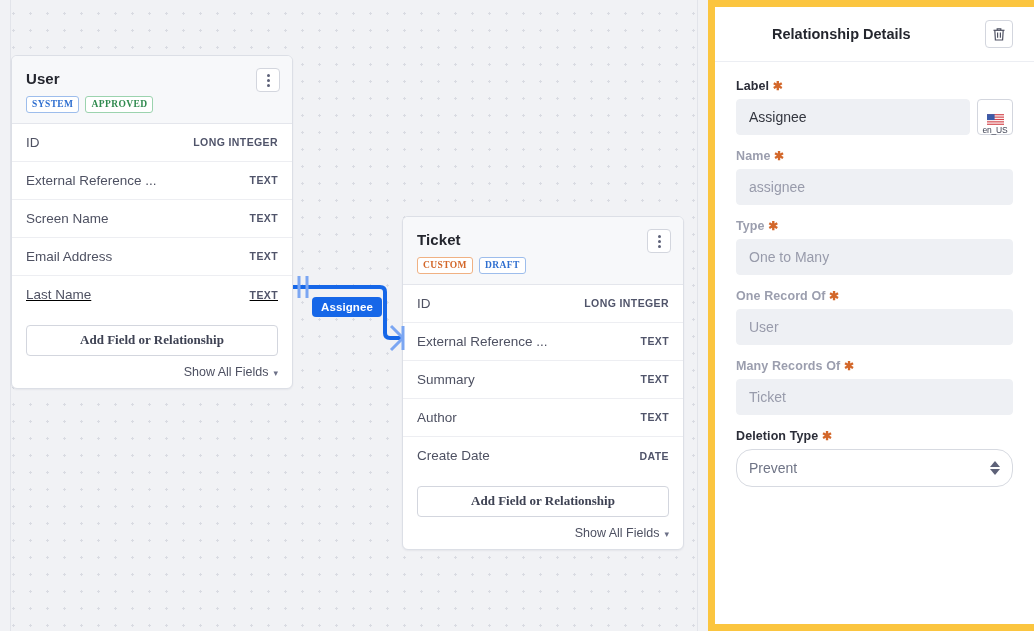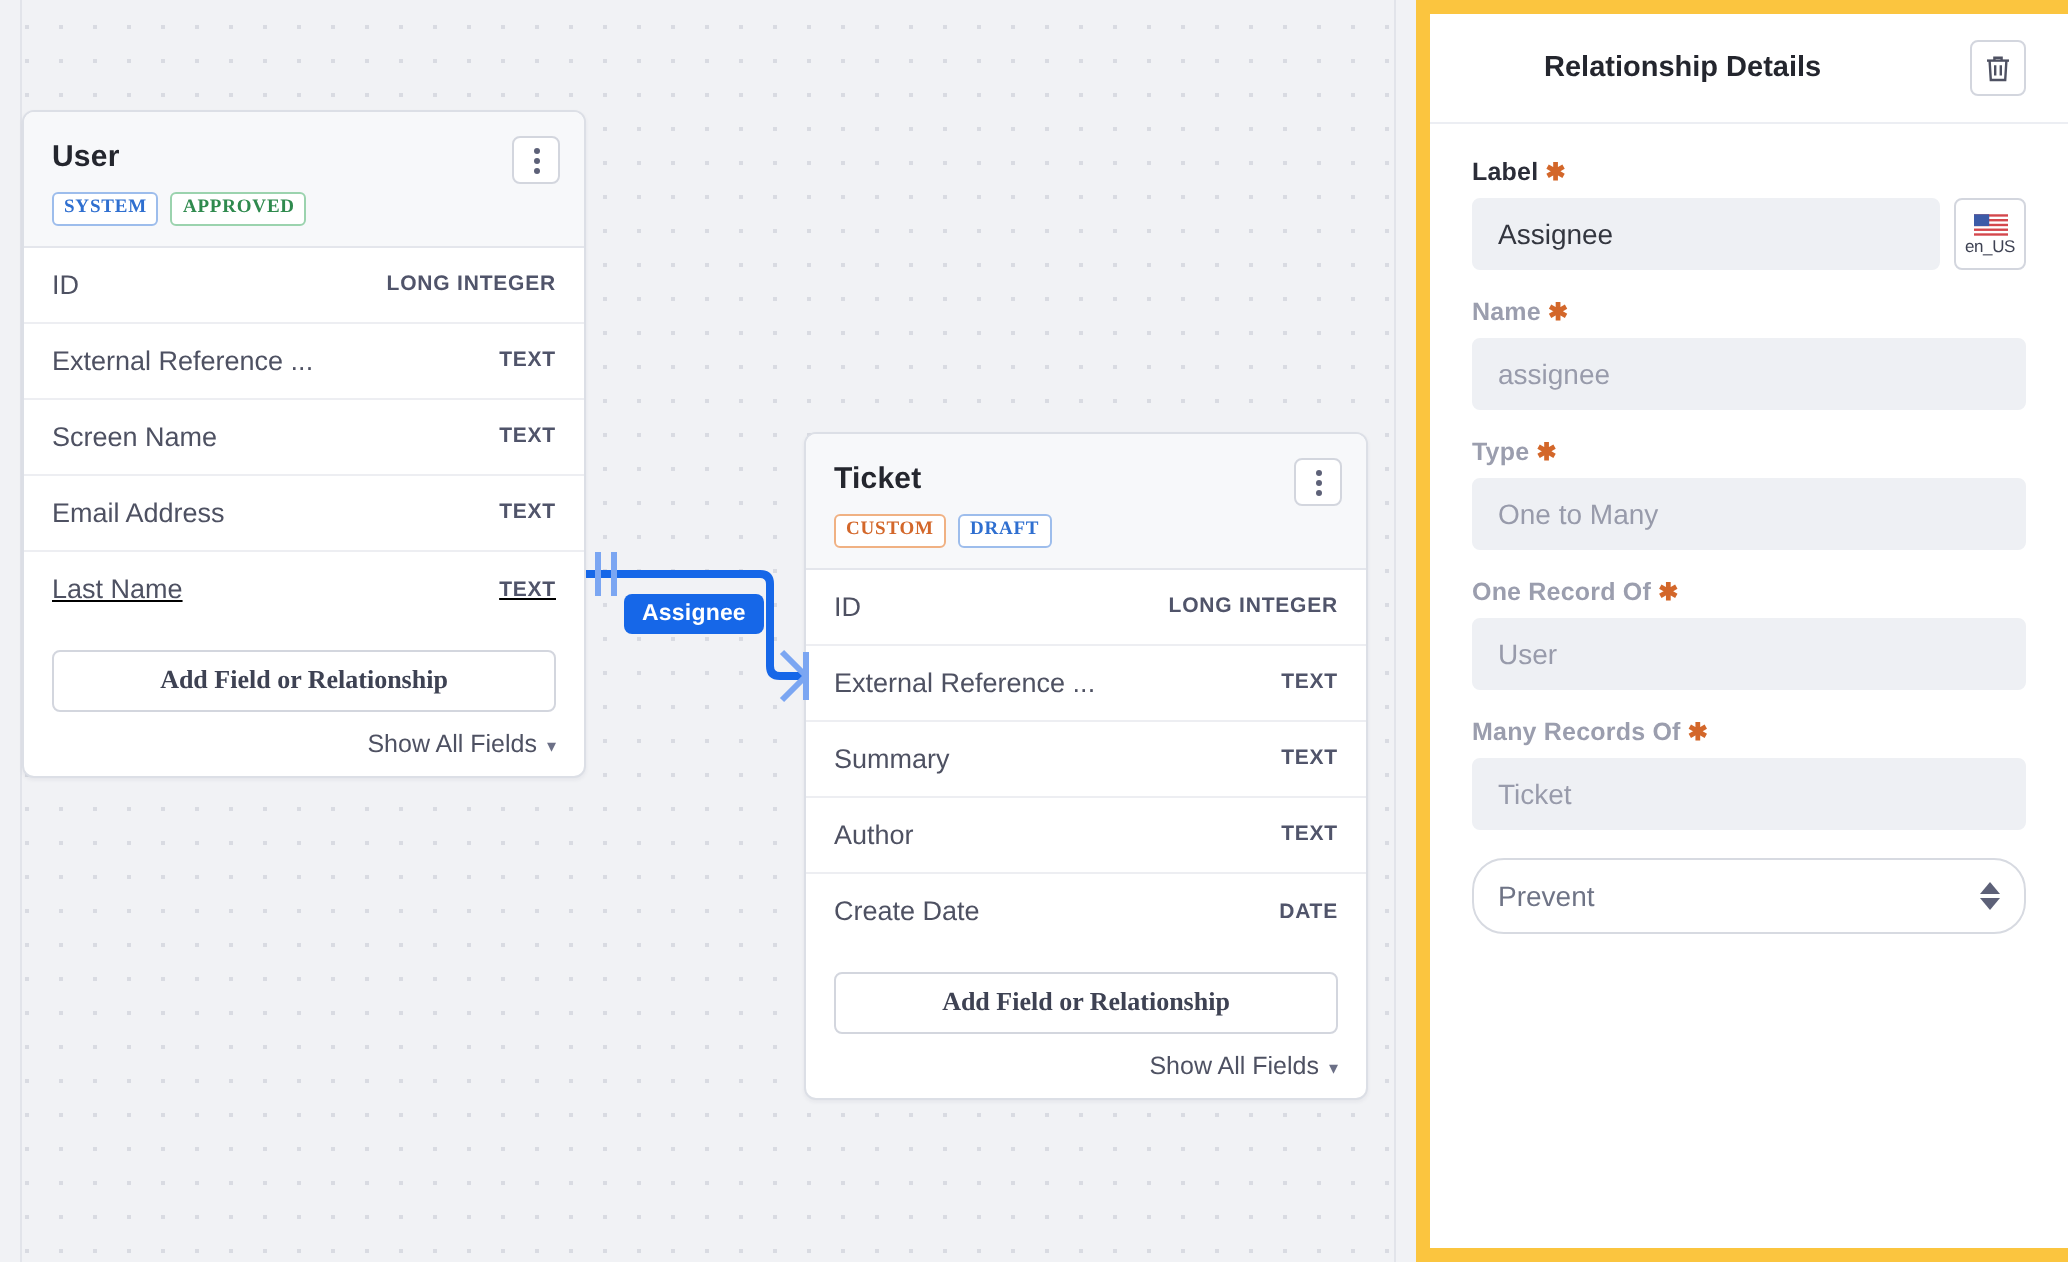--- a/index.html
+++ b/index.html
@@ -138,21 +138,21 @@
     padding: 0 12px;
     font-size: 14px; color: #989bab;
     font-family: inherit;
     display: flex; align-items: center;
   }
   .form-input.filled { color: #33363f; }
   .input-row { display: flex; gap: 7px; align-items: stretch; }
   .flag-btn {
     width: 36px; min-width: 36px; height: 36px;
     border: 1px solid #d3d6de; border-radius: 4px; background: #fff;
-    display: flex; flex-direction: column; align-items: center; justify-content: center;
+    display: flex; flex-direction: column; align-items: center; justify-content: flex-end;
     cursor: pointer; gap: 1px;
   }
   .flag-glyph { width: 17px; height: 11px; display: block; }
   .flag-code { font-size: 8.5px; color: #3e4253; line-height: 1; letter-spacing: -.2px; }
   .select-box {
     width: 100%; height: 38px;
     background: #fff; border: 1px solid #d7dae1; border-radius: 16px;
     padding: 0 12px;
     display: flex; align-items: center; justify-content: space-between;
     font-size: 14px; color: #6f7486;
@@ -316,20 +316,21 @@
         <span class="form-label"><span>One Record Of</span> <span class="req">✱</span></span>
         <div class="form-input">User</div>
       </div>
 
       <div class="form-group">
         <span class="form-label"><span>Many Records Of</span> <span class="req">✱</span></span>
         <div class="form-input">Ticket</div>
       </div>
 
       <div class="form-group">
+        <span class="form-label on"><span>Deletion Type</span> <span class="req">✱</span></span>
         <div class="select-box">
           <span>Prevent</span>
           <span class="caret">
             <svg width="10" height="6" viewBox="0 0 10 6">
                 <path d="M5 0 L10 6 L0 6 Z" fill="#5d6178"></path>
               </svg>
             <svg width="10" height="6" viewBox="0 0 10 6">
                 <path d="M5 6 L0 0 L10 0 Z" fill="#5d6178"></path>
               </svg>
           </span>

